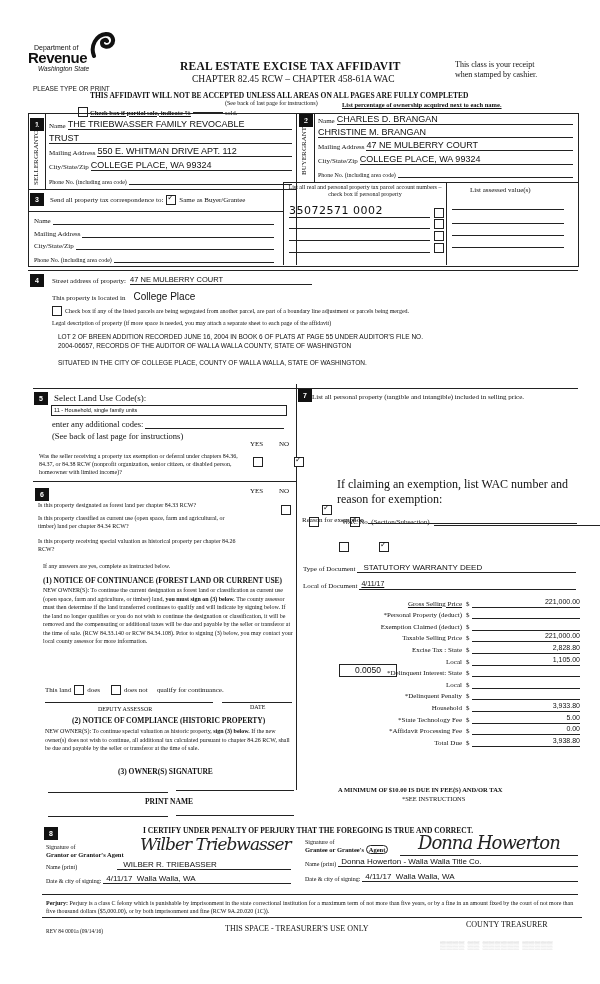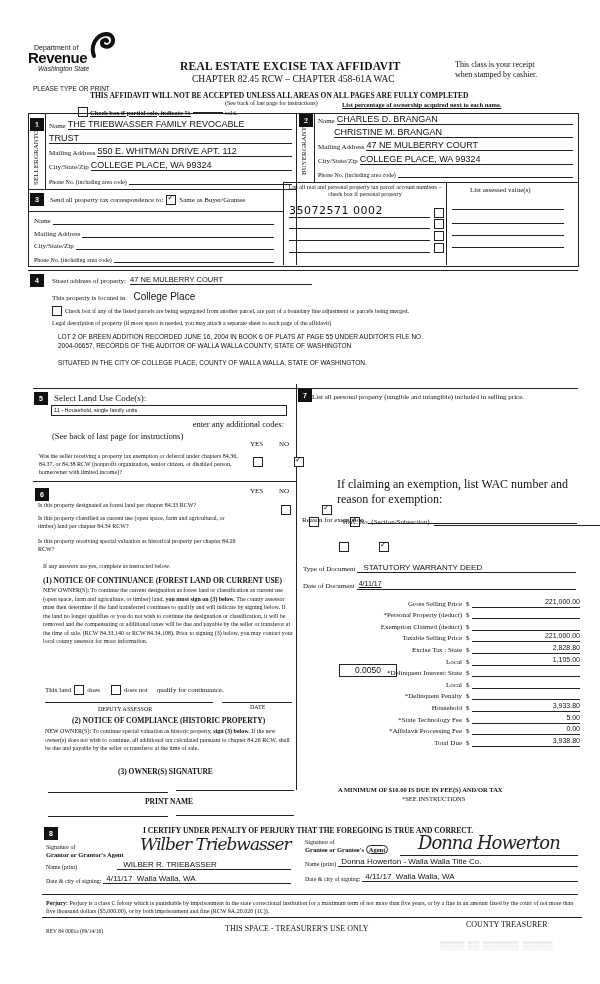--- a/index.html
+++ b/index.html
@@ -92,21 +92,21 @@
   <span>BUYER</span>
   <span>GRANTEE</span>
 </div>
 <div class="abs" style="left:314px;top:113px;width:1px;height:69px;background:#222;"></div>
 
 <div class="abs row t7" style="left:318px;top:114px;width:255px;">
   <span>Name</span>
   <span class="line fill">CHARLES D. BRANGAN</span>
 </div>
 <div class="abs row t7" style="left:318px;top:127px;width:255px;">
-  <span class="line fill" style="margin-left:16px;">CHRISTINE M. BRANGAN</span>
+  <span class="line fill" style="margin-left:0;">CHRISTINE M. BRANGAN</span>
 </div>
 <div class="abs row t7" style="left:318px;top:140px;width:255px;">
   <span>Mailing Address</span>
   <span class="line fill">47 NE MULBERRY COURT</span>
 </div>
 <div class="abs row t7" style="left:318px;top:154px;width:255px;">
   <span>City/State/Zip</span>
   <span class="line fill">COLLEGE PLACE, WA 99324</span>
 </div>
 <div class="abs row t6" style="left:318px;top:168px;width:255px;">
@@ -187,21 +187,21 @@
 <div class="abs sans" style="left:58px;top:359px;font-size:6.5px;">SITUATED IN THE CITY OF COLLEGE PLACE, COUNTY OF WALLA WALLA, STATE OF WASHINGTON.</div>
 
 
 <div class="abs" style="left:33px;top:388px;width:545px;height:1px;background:#222;"></div>
 <div class="abs" style="left:296px;top:384px;width:1px;height:406px;background:#222;"></div>
 
 
 <div class="abs num" style="left:34px;top:392px;">5</div>
 <div class="abs" style="left:54px;top:393px;font-size:9px;">Select Land Use Code(s):</div>
 <div class="abs box sans" style="left:51px;top:405px;width:232px;height:9px;font-size:5.5px;padding-left:2px;line-height:9px;">11 - Household, single family units</div>
-<div class="abs row" style="left:52px;top:419px;width:232px;font-size:8.5px;flex-direction:column;">
+<div class="abs row" style="left:52px;top:419px;width:232px;font-size:8.5px;">
   <span>enter any additional codes:</span>
   <span class="line"></span>
 </div>
 <div class="abs" style="left:52px;top:431px;font-size:8.5px;">(See back of last page for instructions)</div>
 <div class="abs t7" style="left:250px;top:440px;">YES</div>
 <div class="abs t7" style="left:279px;top:440px;">NO</div>
 <div class="abs t6" style="left:39px;top:452px;width:205px;line-height:8px;">Was the seller receiving a property tax exemption or deferral under chapters 84.36, 84.37, or 84.38 RCW (nonprofit organization, senior citizen, or disabled person, homeowner with limited income)?</div>
 <span class="abs cb" style="left:253px;top:452px;"></span>
 <span class="abs cb checked" style="left:280px;top:452px;"></span>
 <div class="abs" style="left:33px;top:481px;width:263px;height:1px;background:#222;"></div>
@@ -264,30 +264,30 @@
 <div class="abs row t7" style="left:302px;top:514px;width:275px;">
   <span>Reason for exemption</span>
   <span class="line" style="margin-left:4px;"></span>
 </div>
 
 <div class="abs row t7" style="left:303px;top:563px;width:273px;">
   <span>Type of Document</span>
   <span class="line fill" style="font-size:8px;padding-left:6px;">STATUTORY WARRANTY DEED</span>
 </div>
 <div class="abs row t7" style="left:303px;top:580px;width:273px;">
-  <span>Date of Document</span>
+  <span>Local of Document</span>
   <span class="line fill" style="font-size:7px;padding-left:2px;text-decoration:underline;">4/11/17</span>
 </div>
 
 <div class="abs box sans" style="left:339px;top:664px;width:56px;height:11px;font-size:8.5px;text-align:center;line-height:11px;">0.0050</div>
 
 
 <div class="abs" style="left:300px;top:596px;width:280px;">
   <div class="row t7" style="height:11.6px;">
-    <span class="right" style="width:162px;">Gross Selling Price</span>
+    <span class="right" style="width:162px;text-decoration:underline;">Gross Selling Price</span>
     <span style="margin-left:4px;">$</span>
     <span class="line fill right" style="font-size:7px;">221,000.00</span>
   </div>
   <div class="row t7" style="height:11.6px;">
     <span class="right" style="width:162px;">*Personal Property (deduct)</span>
     <span style="margin-left:4px;">$</span>
     <span class="line fill right" style="font-size:7px;"></span>
   </div>
   <div class="row t7" style="height:11.6px;">
     <span class="right" style="width:162px;">Exemption Claimed (deduct)</span>

